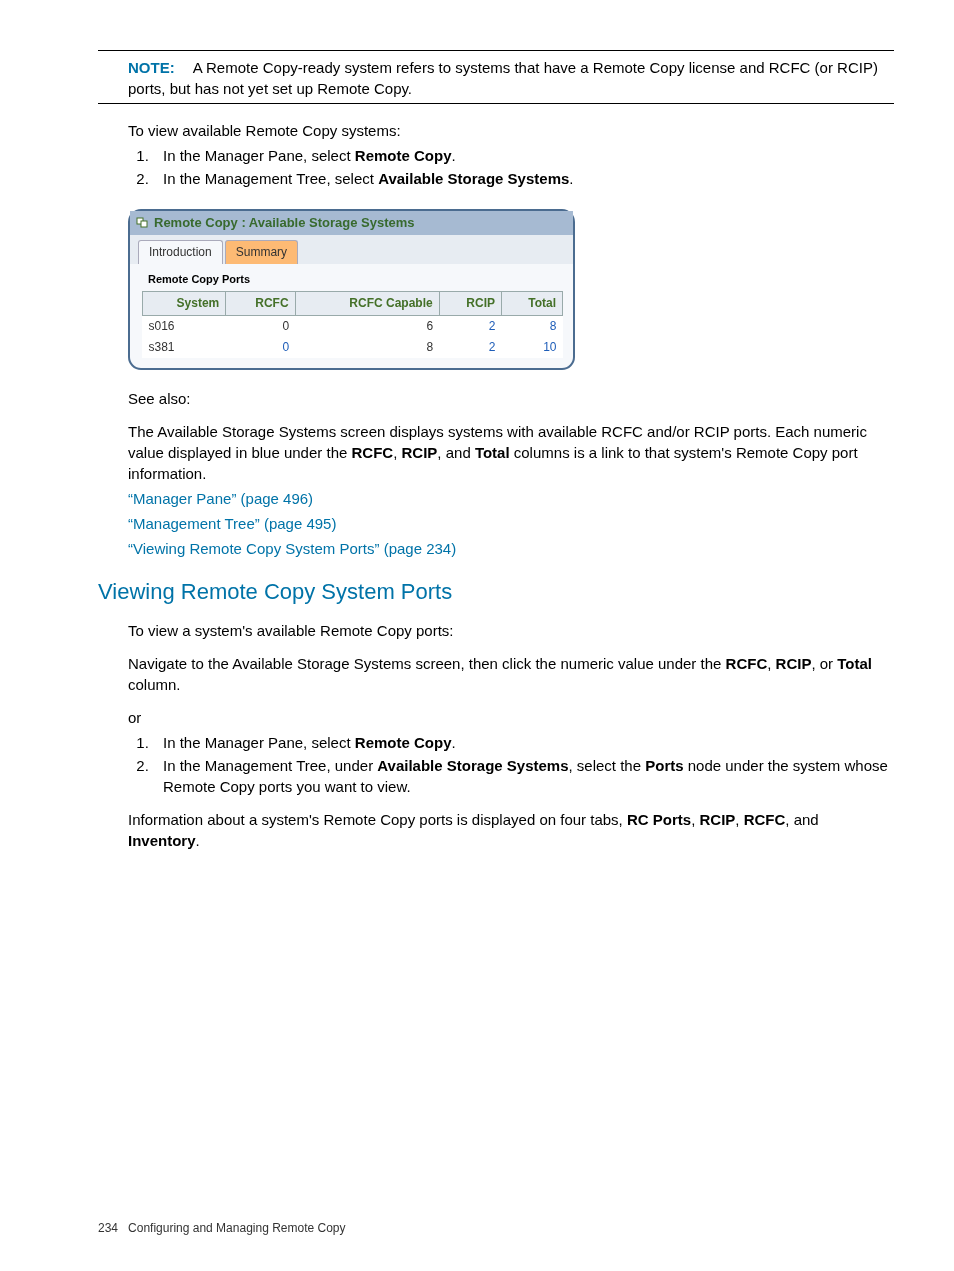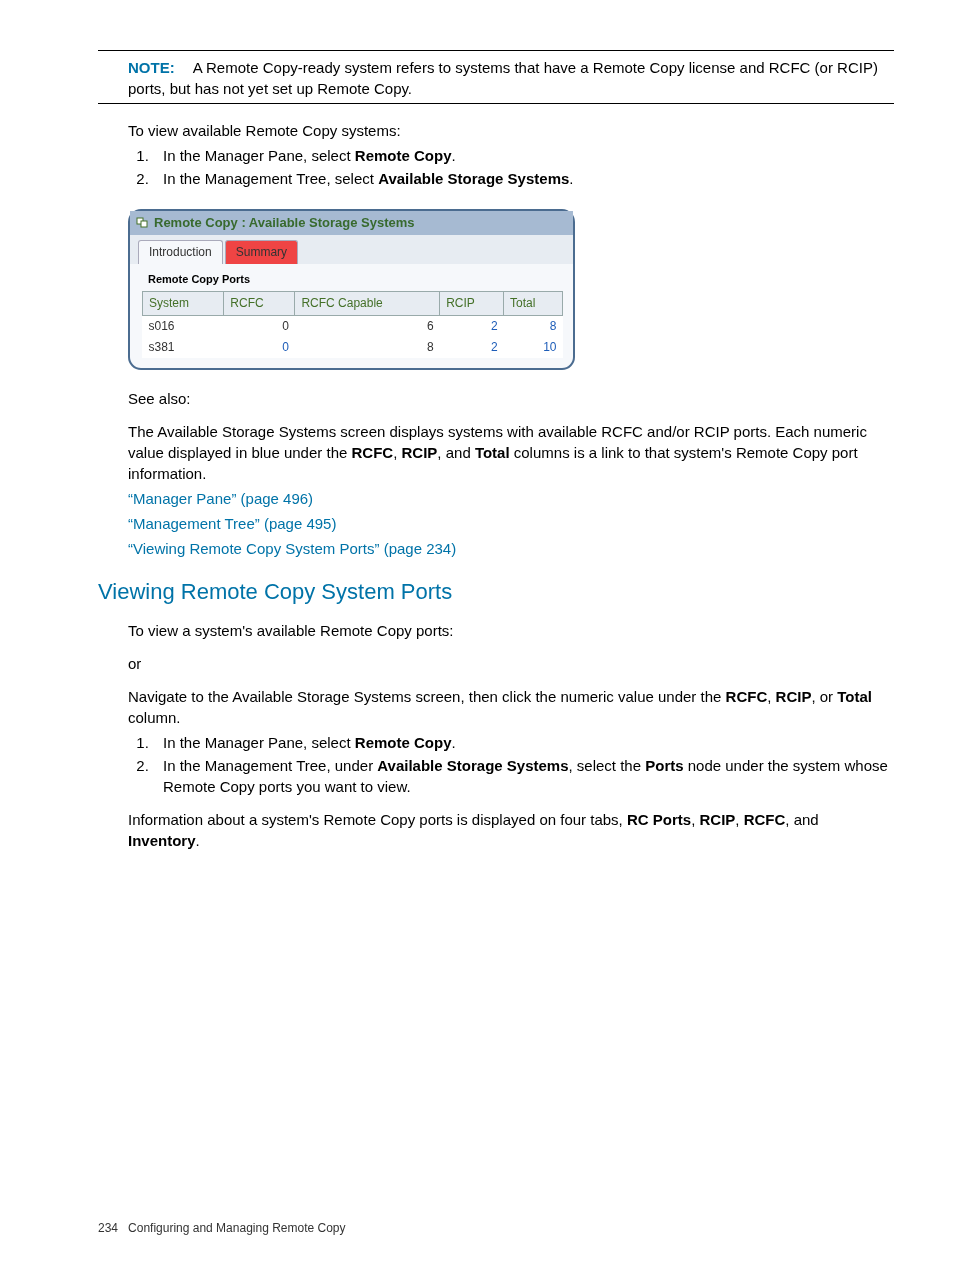--- a/index.html
+++ b/index.html
@@ -76,41 +76,41 @@
     font-size: 12px;
     color: #333;
     padding: 3px 10px;
     border: 1px solid #aab;
     border-bottom: none;
     background: #f6f8fb;
     margin-right: 2px;
     border-radius: 3px 3px 0 0;
   }
   .tab.inactive {
-    background: #ef4444;
+    background: #fdba74;
   }
   .ports-title {
     font-size: 11px;
     font-weight: bold;
     padding: 8px 12px 4px 18px;
     background: #f6f8fb;
   }
   table.ports {
     width: calc(100% - 22px);
     margin: 0 10px 10px 12px;
     border-collapse: collapse;
     font-size: 12px;
     background: #fff;
   }
   table.ports th {
     border: 1px solid #9aa;
     background: #e7ecf2;
     color: #447028;
-    font-weight: normal;
-    text-align: left;
+    font-weight: bold;
+    text-align: right;
     padding: 3px 6px;
     vertical-align: top;
   }
   table.ports td {
     padding: 2px 6px;
   }
   table.ports td.sys { color: #333; }
   table.ports td.num-black { text-align: right; color: #333; }
   table.ports td.num-blue { text-align: right; color: #1e5db8; }
   .section-head {
@@ -197,24 +197,24 @@
   <div class="body-text">
     <span>The Available Storage Systems screen displays systems with available RCFC and/or RCIP ports. Each numeric value displayed in blue under the </span><strong>RCFC</strong><span>, </span><strong>RCIP</strong><span>, and </span><strong>Total</strong><span> columns is a link to that system's Remote Copy port information.</span>
   </div>
   <div class="body-text" style="margin-top:4px"><a class="doclink">“Manager Pane” (page 496)</a></div>
   <div class="body-text" style="margin-top:4px"><a class="doclink">“Management Tree” (page 495)</a></div>
   <div class="body-text" style="margin-top:4px"><a class="doclink">“Viewing Remote Copy System Ports” (page 234)</a></div>
 
   <h2 class="section-head">Viewing Remote Copy System Ports</h2>
 
   <div class="body-text">To view a system's available Remote Copy ports:</div>
-  <div class="body-text">or</div>
   <div class="body-text">
     <span>Navigate to the Available Storage Systems screen, then click the numeric value under the </span><strong>RCFC</strong><span>, </span><strong>RCIP</strong><span>, or </span><strong>Total</strong><span> column.</span>
   </div>
+  <div class="body-text">or</div>
   <ol class="steps">
     <li><span>In the Manager Pane, select </span><strong>Remote Copy</strong><span>.</span></li>
     <li><span>In the Management Tree, under </span><strong>Available Storage Systems</strong><span>, select the </span><strong>Ports</strong><span> node under the system whose Remote Copy ports you want to view.</span></li>
   </ol>
   <div class="body-text">
     <span>Information about a system's Remote Copy ports is displayed on four tabs, </span><strong>RC Ports</strong><span>, </span><strong>RCIP</strong><span>, </span><strong>RCFC</strong><span>, and </span><strong>Inventory</strong><span>.</span>
   </div>
 
 </div>
 

